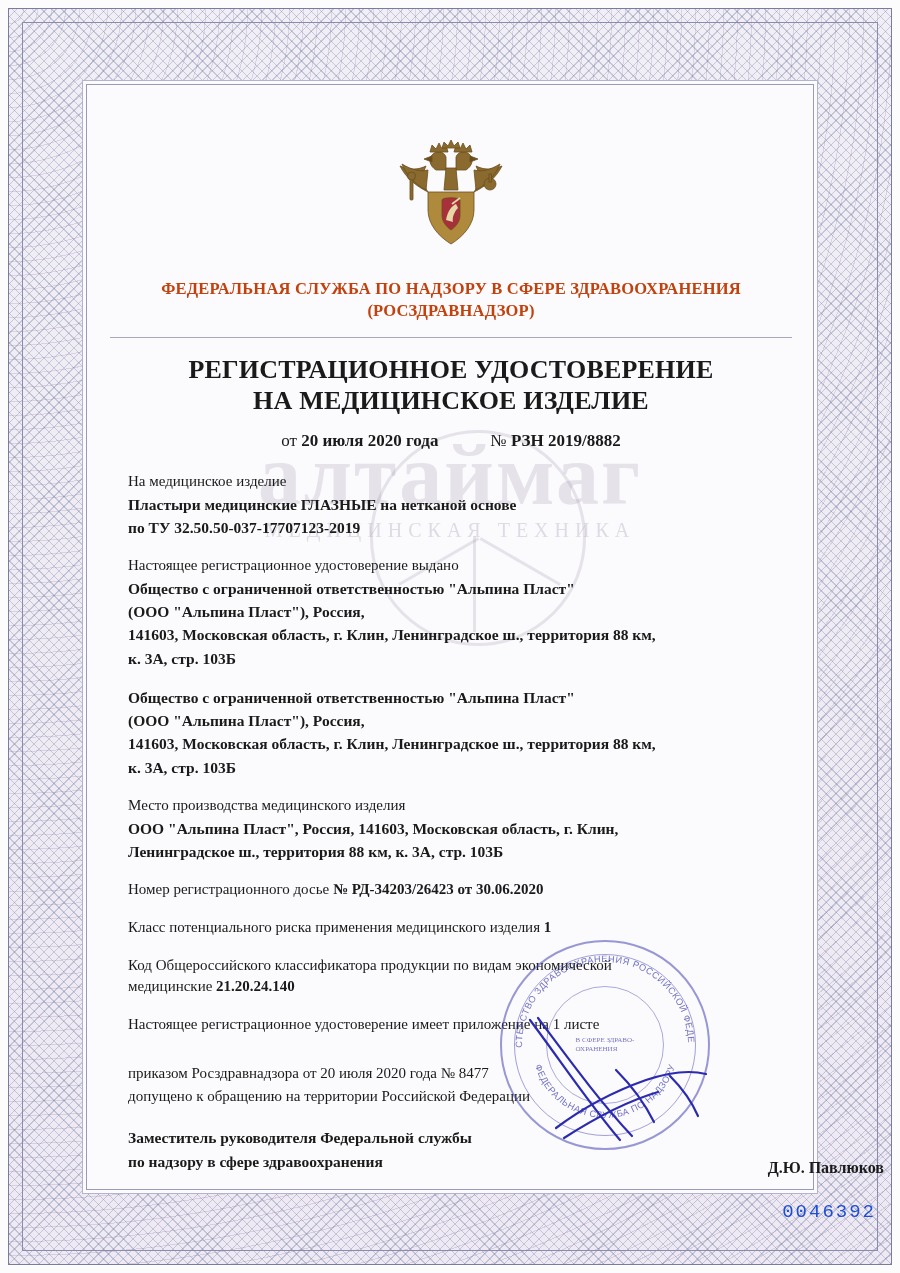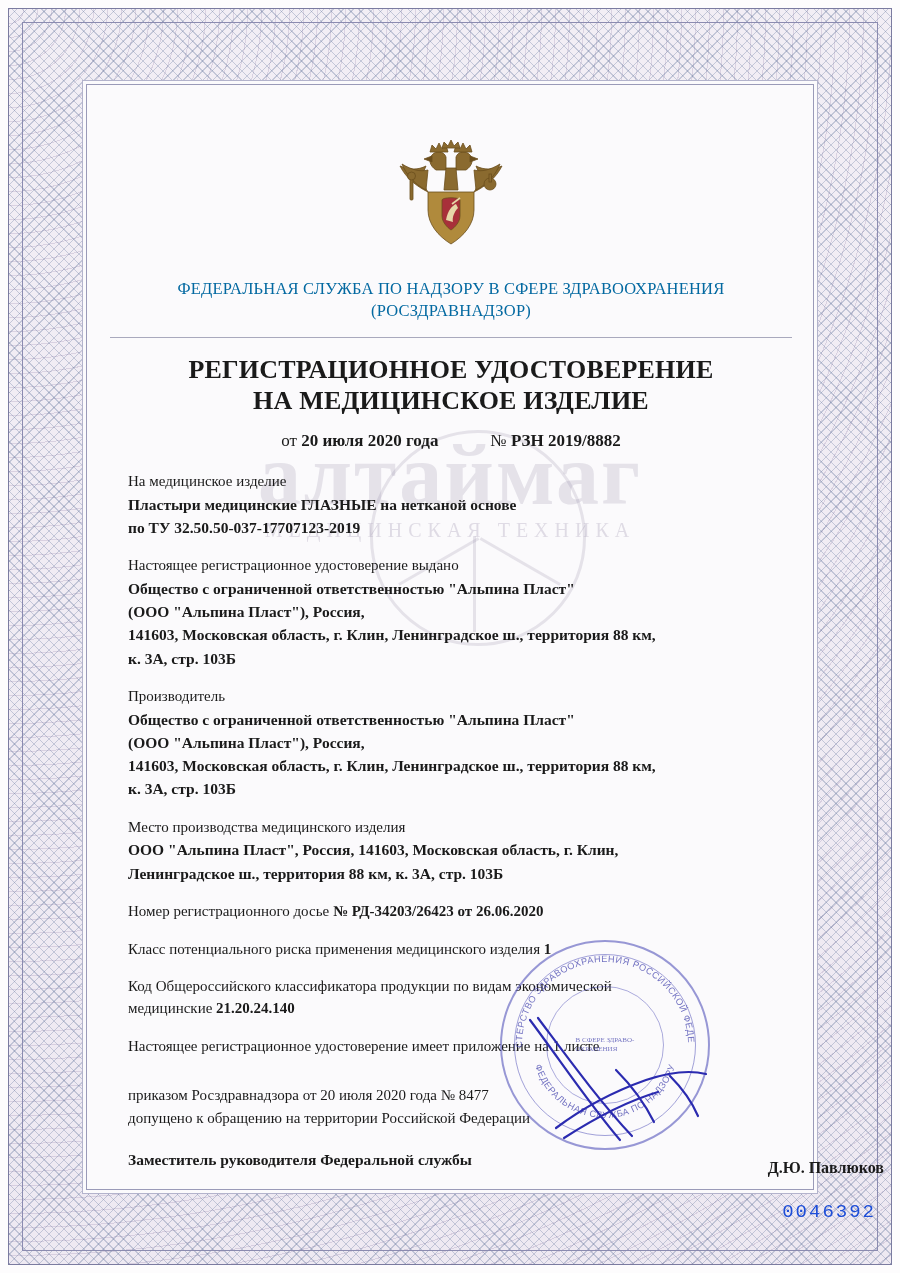--- a/index.html
+++ b/index.html
@@ -120,21 +120,22 @@
     height: 126px;
     margin: 20px auto 12px auto;
     display: block;
   }
 
   .agency {
     text-align: center;
     font-size: 16.5px;
     letter-spacing: 0.2px;
     line-height: 1.35;
-    color: #0369a1;
+    color: #c2410c;
+    font-weight: bold;
   }
 
   .rule {
     height: 1px;
     background: #a9a9bd;
     margin: 14px 0 16px 0;
   }
 
   .title {
     text-align: center;
@@ -333,37 +334,36 @@
 
       <div class="block">
         <div class="lbl">Настоящее регистрационное удостоверение выдано</div>
         <div class="val">Общество с ограниченной ответственностью "Альпина Пласт"</div>
         <div class="val">(ООО "Альпина Пласт"), Россия,</div>
         <div class="val">141603, Московская область, г. Клин, Ленинградское ш., территория 88 км,</div>
         <div class="val">к. 3А, стр. 103Б</div>
       </div>
 
       <div class="block">
-        <div class="lbl">Производитель</div>
         <div class="val">Общество с ограниченной ответственностью "Альпина Пласт"</div>
         <div class="val">(ООО "Альпина Пласт"), Россия,</div>
         <div class="val">141603, Московская область, г. Клин, Ленинградское ш., территория 88 км,</div>
         <div class="val">к. 3А, стр. 103Б</div>
       </div>
 
       <div class="block">
         <div class="lbl">Место производства медицинского изделия</div>
         <div class="val">ООО "Альпина Пласт", Россия, 141603, Московская область, г. Клин,</div>
         <div class="val">Ленинградское ш., территория 88 км, к. 3А, стр. 103Б</div>
       </div>
 
       <div class="block">
         <div class="lbl">
           <span>Номер регистрационного досье</span>
-          <span class="inline-val">№ РД-34203/26423 от 26.06.2020</span>
+          <span class="inline-val">№ РД-34203/26423 от 30.06.2020</span>
         </div>
       </div>
 
       <div class="block">
         <div class="lbl">
           <span>Класс потенциального риска применения медицинского изделия</span>
           <span class="inline-val">1</span>
         </div>
       </div>
 
@@ -381,20 +381,21 @@
 
     </div>
 
     <div class="tail">
       <div>приказом Росздравнадзора от 20 июля 2020 года № 8477</div>
       <div>допущено к обращению на территории Российской Федерации</div>
     </div>
 
     <div class="sign-title">
       <div>Заместитель руководителя Федеральной службы</div>
+      <div>по надзору в сфере здравоохранения</div>
     </div>
 
   </div>
 
   <div class="stamp">
     <div class="ring"></div>
     <div class="ring2"></div>
     <div class="ring3"></div>
     <svg viewBox="0 0 210 210" width="210" height="210">
       <defs>

